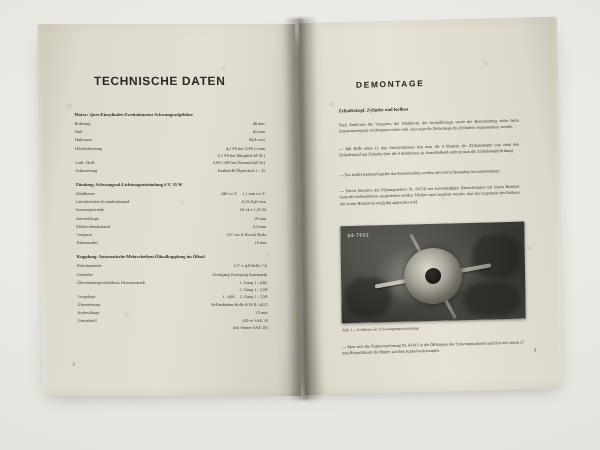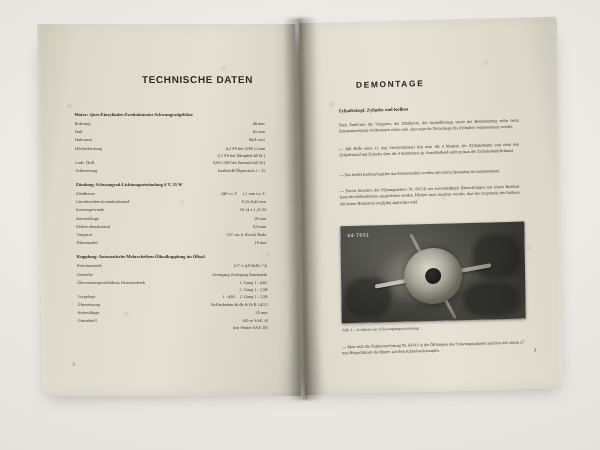--- a/index.html
+++ b/index.html
@@ -72,21 +72,21 @@
       radial-gradient(circle at 88% 62%, rgba(150,140,110,.12) 0 2px, transparent 3px),
       radial-gradient(circle at 55% 48%, rgba(150,140,110,.10) 0 2px, transparent 3px);
   }
 
   .content{position:absolute;inset:0;}
 
   
   .l-title{
     position:absolute;left:56px;top:50px;
     font-family:"Liberation Sans", sans-serif;
-    font-size:10px;font-weight:bold;letter-spacing:.6px;color:#2b2a26;margin-left:48px;
+    font-size:12px;font-weight:bold;letter-spacing:.6px;color:#2b2a26;
   }
   .l-block{position:absolute;left:36px;top:86px;width:190px;color:#3a3832;}
   .row{
     display:flex;justify-content:space-between;align-items:baseline;
     font-size:4.3px;line-height:8.2px;white-space:nowrap;
   }
   .row .k{letter-spacing:.1px;}
   .row .v{text-align:right;}
   .sec{
     font-size:4.5px;font-weight:bold;line-height:10px;margin-top:5px;

